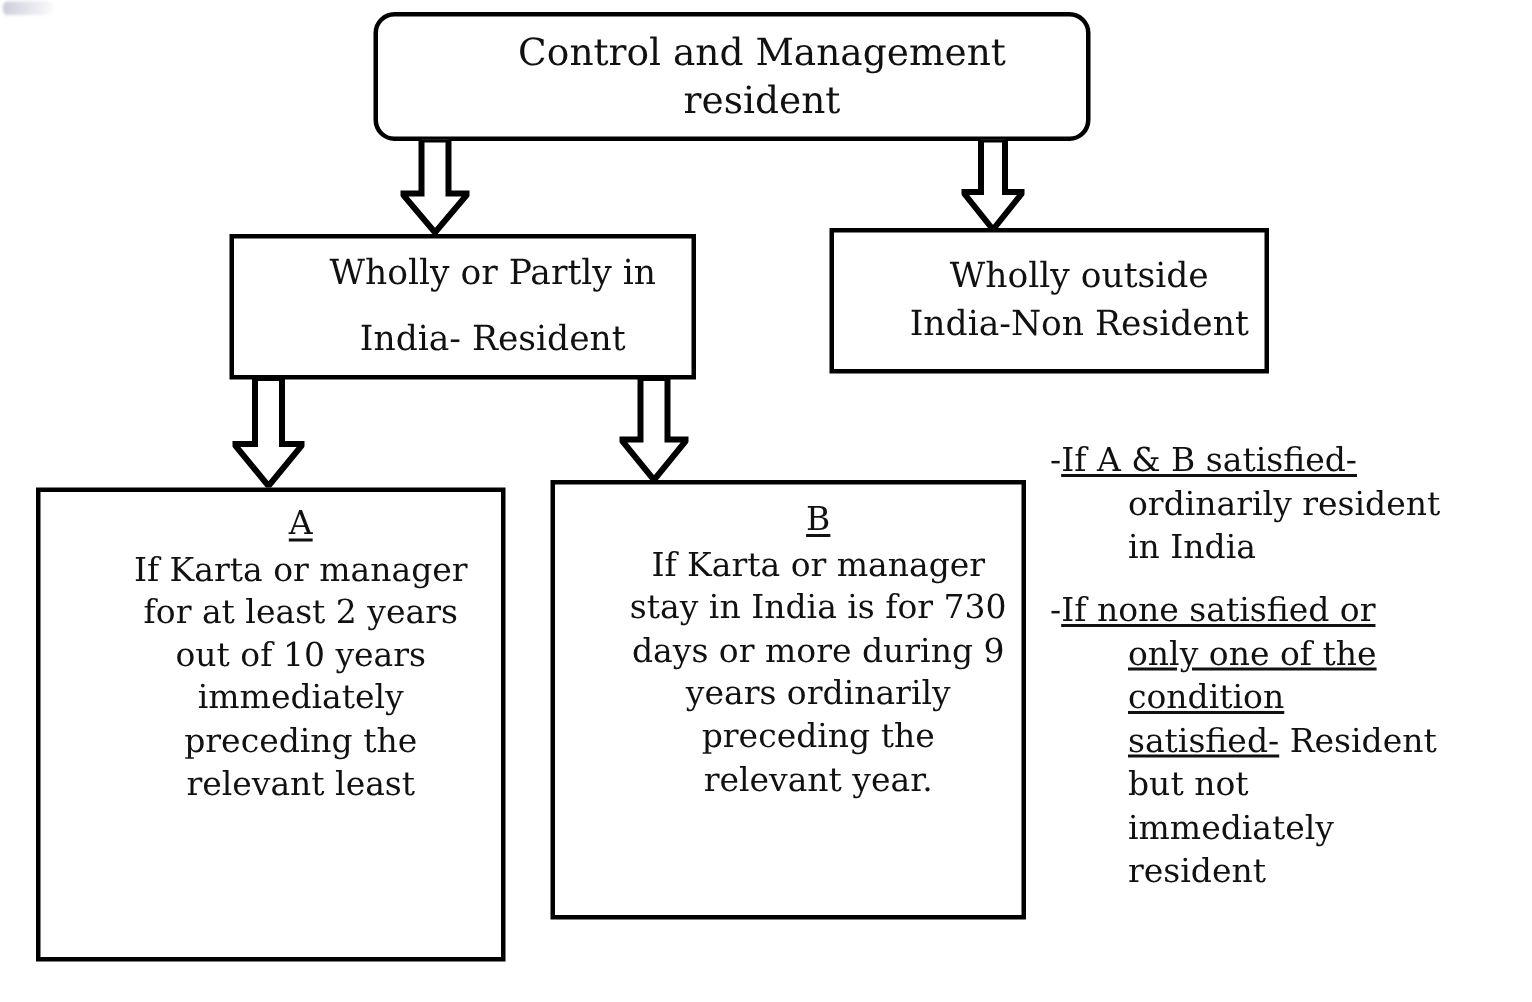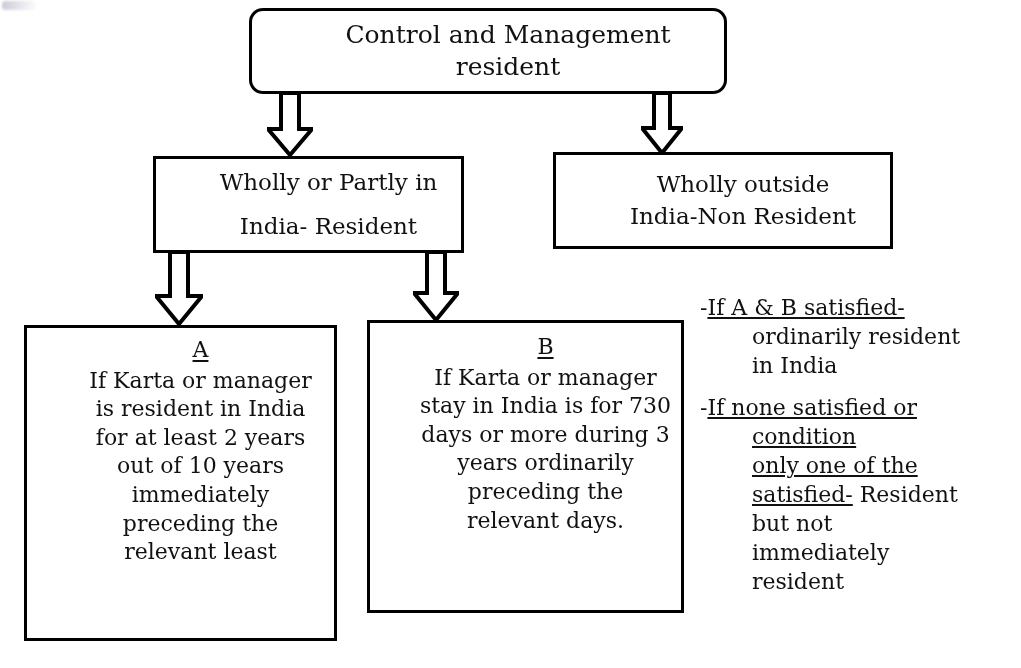--- a/index.html
+++ b/index.html
@@ -42,21 +42,21 @@
     line-height: 1.28;
   }
 
   #node-mid-left {
     left: 153px; top: 156px; width: 311px; height: 97px;
     font-size: 23px;
     line-height: 1.35;
     gap: 12px;
   }
   #node-mid-right {
-    left: 553px; top: 152px; width: 340px; height: 97px;
+    left: 553px; top: 152px; width: 293px; height: 97px;
     font-size: 23px;
     line-height: 1.35;
   }
 
   #node-a {
     left: 24px; top: 325px; width: 313px; height: 316px;
     font-size: 22px;
     line-height: 1.30;
     justify-content: flex-start;
     padding-top: 8px;
@@ -145,53 +145,52 @@
 
   <div class="arrow" id="arrow-to-b" style="left:413px; top:252px;">
     <svg width="46" height="70" viewBox="0 0 46 70" aria-hidden="true">
       <polygon points="14,0 32,0 32,41 45,41 23,68 1,41 14,41" fill="#ffffff" stroke="#000000" stroke-width="4" stroke-linejoin="miter"></polygon>
     </svg>
   </div>
 
   <div class="node" id="node-a">
     <span class="node-label">A</span>
     <span class="line">If Karta or manager</span>
-    <span class="line">is resident in India</span>
     <span class="line">for at least 2 years</span>
     <span class="line">out of 10 years</span>
     <span class="line">immediately</span>
     <span class="line">preceding the</span>
     <span class="line">relevant least</span>
   </div>
 
   <div class="node" id="node-b">
     <span class="node-label">B</span>
     <span class="line">If Karta or manager</span>
     <span class="line">stay in India is for 730</span>
-    <span class="line">days or more during 3</span>
+    <span class="line">days or more during 9</span>
     <span class="line">years ordinarily</span>
     <span class="line">preceding the</span>
-    <span class="line">relevant days.</span>
+    <span class="line">relevant year.</span>
   </div>
 
   <div id="notes">
 
     <div class="note">
       <div class="note-body">
         <span>-</span><span class="u">If A &amp; B satisfied-</span>
         <span class="note-indent">ordinarily resident</span>
         <span class="note-indent">in India</span>
       </div>
     </div>
 
     <div class="note">
       <div class="note-body">
         <span>-</span><span class="u">If none satisfied or</span>
+        <span class="note-indent"><span class="u">only one of the</span></span>
         <span class="note-indent"><span class="u">condition</span></span>
-        <span class="note-indent"><span class="u">only one of the</span></span>
         <span class="note-indent"><span class="u">satisfied-</span><span> Resident</span></span>
         <span class="note-indent">but not immediately</span>
         <span class="note-indent">resident</span>
       </div>
     </div>
 
   </div>
 
 </div>
 

